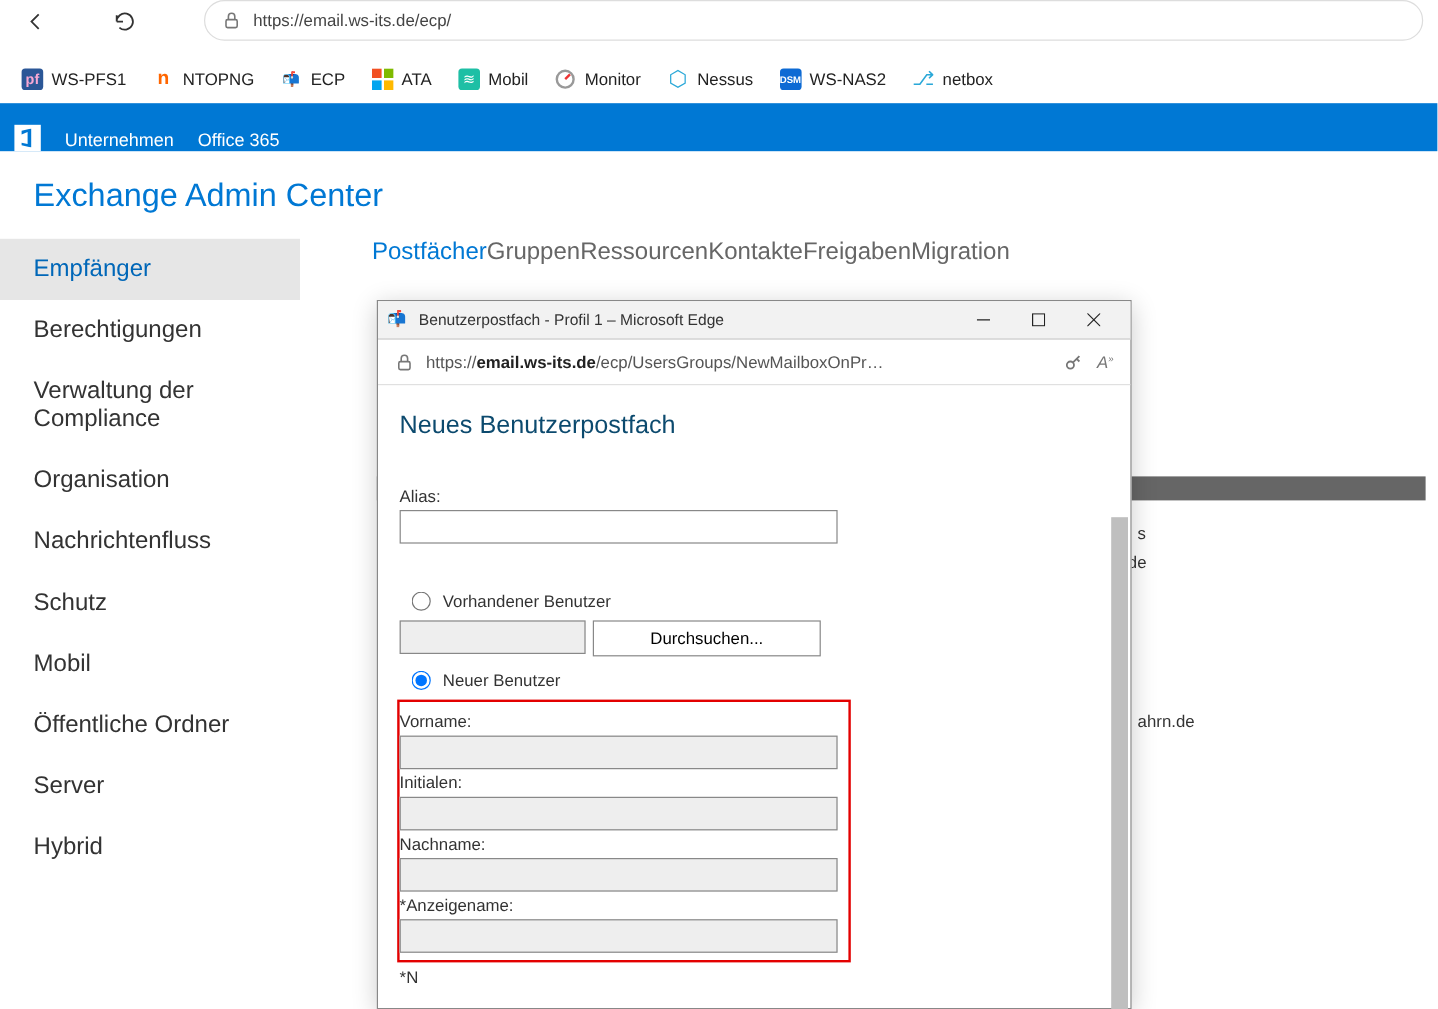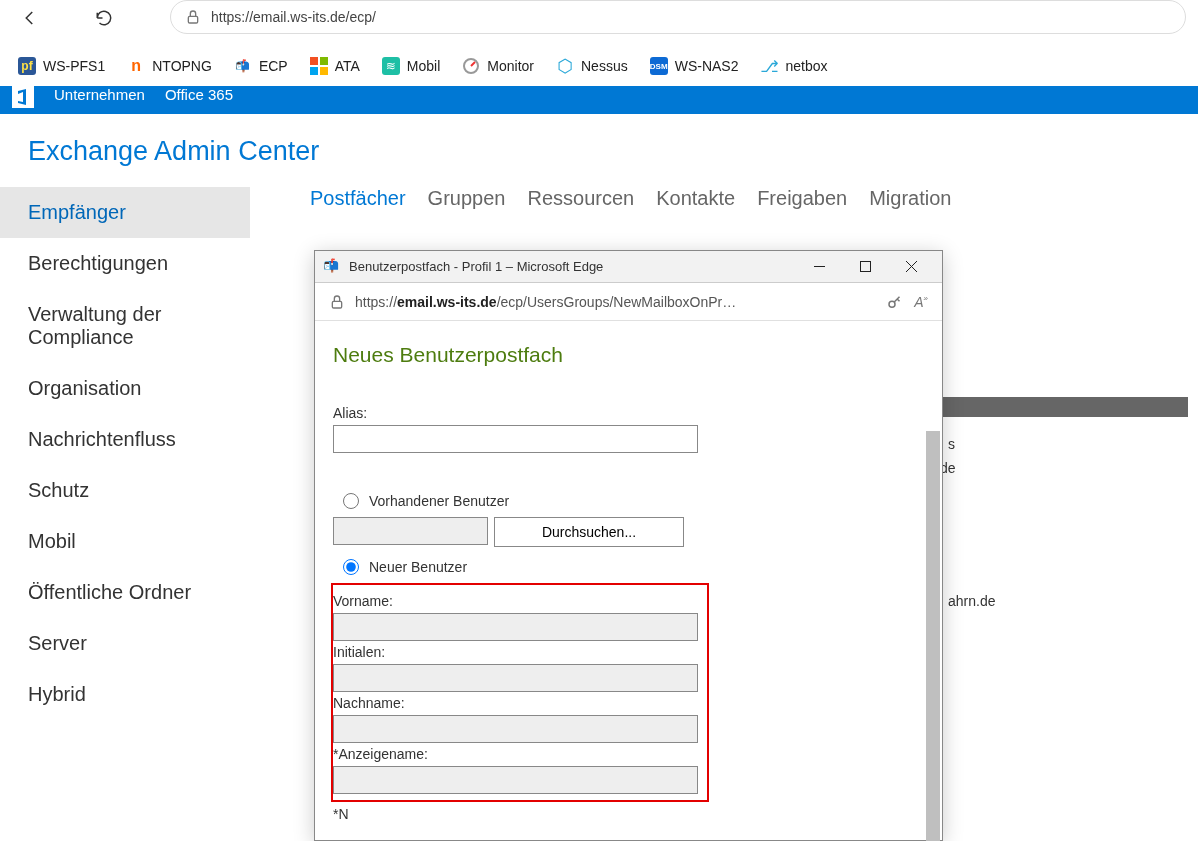--- a/index.html
+++ b/index.html
@@ -12,52 +12,52 @@
 .addr-bar { flex: 1; height: 34px; border: 1px solid #ddd; border-radius: 17px; display: flex; align-items: center; padding: 0 14px; gap: 10px; color: #444; font-size: 14px; margin-left: 40px; }
 .addr-bar .lock { width: 16px; height: 16px; color: #666; }
 .addr-text { color: #444; }
 
 
 .bookmarks { height: 40px; display: flex; align-items: center; padding: 0 18px; gap: 22px; font-size: 14px; color: #222; }
 .bm { display: flex; align-items: center; gap: 7px; cursor: pointer; }
 .bm-icon { width: 18px; height: 18px; display: inline-flex; align-items: center; justify-content: center; font-size: 12px; border-radius: 3px; }
 
 
-.o365-header { height: 28px; background: #0078d4; color: #fff; display: flex; align-items: flex-start; padding: 0 12px; gap: 20px; font-size: 15px; }
+.o365-header { height: 40px; background: #0078d4; color: #fff; display: flex; align-items: flex-end; padding: 0 12px; gap: 20px; font-size: 15px; }
 .o365-logo { width: 22px; height: 22px; background: #fff; display: inline-flex; align-items: center; justify-content: center; }
 .o365-link { cursor: pointer; }
 
 
 .page-title { padding: 22px 28px 10px 28px; font-size: 27px; color: #0078d4; font-weight: 400; }
 
 
 .main { display: flex; }
 .sidebar { width: 250px; padding: 10px 0 0 0; }
 .side-item { padding: 14px 28px; font-size: 20px; color: #333; cursor: pointer; font-weight: 300; }
 .side-item.active { background: #e6e6e6; color: #0067b8; font-weight: 400; }
 
 .content { flex: 1; padding: 10px 0 0 60px; position: relative; }
-.tabs { display: flex; gap: 22px; font-size: 20px; color: #666; font-weight: 300; margin-bottom: 6px; }
+.tabs { display: flex; font-size: 20px; color: #666; font-weight: 300; margin-bottom: 6px; }
 .tab { cursor: pointer; }
 .tab.active { color: #0078d4; font-weight: 400; }
 
 
 .popup { position: absolute; left: 314px; top: 250px; width: 629px; height: 591px; background: #fff; border: 1px solid #888; box-shadow: 0 4px 20px rgba(0,0,0,.2); }
 .popup-titlebar { height: 32px; background: #f2f2f2; border-bottom: 1px solid #ccc; display: flex; align-items: center; padding: 0 8px; font-size: 13px; color: #333; }
 .popup-titlebar .ico { width: 18px; height: 18px; margin-right: 8px; }
 .popup-title-text { flex: 1; }
 .win-btn { width: 46px; height: 30px; display: flex; align-items: center; justify-content: center; cursor: pointer; }
 .win-btn svg { width: 11px; height: 11px; }
 
 .popup-addr { height: 38px; display: flex; align-items: center; padding: 0 14px; gap: 10px; border-bottom: 1px solid #e0e0e0; font-size: 14px; color: #555; }
 .popup-addr .txt { flex: 1; white-space: nowrap; overflow: hidden; text-overflow: ellipsis; }
 .popup-addr .txt b { font-weight: 600; color: #222; }
 
 .popup-body { padding: 22px 18px 0 18px; position: relative; height: calc(100% - 70px); }
-.popup-h1 { font-size: 21px; color: #4d7c0f; font-weight: 300; margin-bottom: 38px; }
+.popup-h1 { font-size: 21px; color: #0c4a6e; font-weight: 300; margin-bottom: 38px; }
 .field-label { font-size: 14px; color: #333; margin-bottom: 4px; }
 .text-input { width: 365px; height: 28px; border: 1px solid #888; padding: 2px 6px; font-size: 14px; }
 .text-input.small { width: 155px; background: #eee; }
 .text-input.gray { background: #eee; }
 .browse-btn { width: 190px; height: 30px; border: 1px solid #888; background: #fff; font-size: 14px; cursor: pointer; }
 .radio-row { display: flex; align-items: center; gap: 10px; font-size: 14px; color: #333; margin: 10px 0 8px 10px; }
 .radio-row input { width: 16px; height: 16px; }
 
 .red-box { border: 2px solid #e30000; padding: 5px 10px 6px 0; margin-left: -2px; width: 378px; }
 .red-box .field-label { margin-top: 3px; }
@@ -86,21 +86,21 @@
     <svg class="lock" viewBox="0 0 24 24" fill="none" stroke="#777" stroke-width="2">
         <rect x="5" y="11" width="14" height="10" rx="2"></rect>
         <path d="M8 11V7a4 4 0 1 1 8 0v4"></path>
       </svg>
     <span class="addr-text">https://email.ws-its.de/ecp/</span>
   </div>
 </div>
 
 <div class="bookmarks">
   <div class="bm">
-      <span class="bm-icon" style="background:#2b5797;color:#fde047;font-weight:bold;">pf</span>
+      <span class="bm-icon" style="background:#2b5797;color:#f9a8d4;font-weight:bold;">pf</span>
       <span>WS-PFS1</span>
     </div>
   <div class="bm">
       <span class="bm-icon" style="color:#f60;font-weight:bold;font-size:16px;">n</span>
       <span>NTOPNG</span>
     </div>
   <div class="bm">
       <span class="bm-icon">📬</span>
       <span>ECP</span>
     </div>

